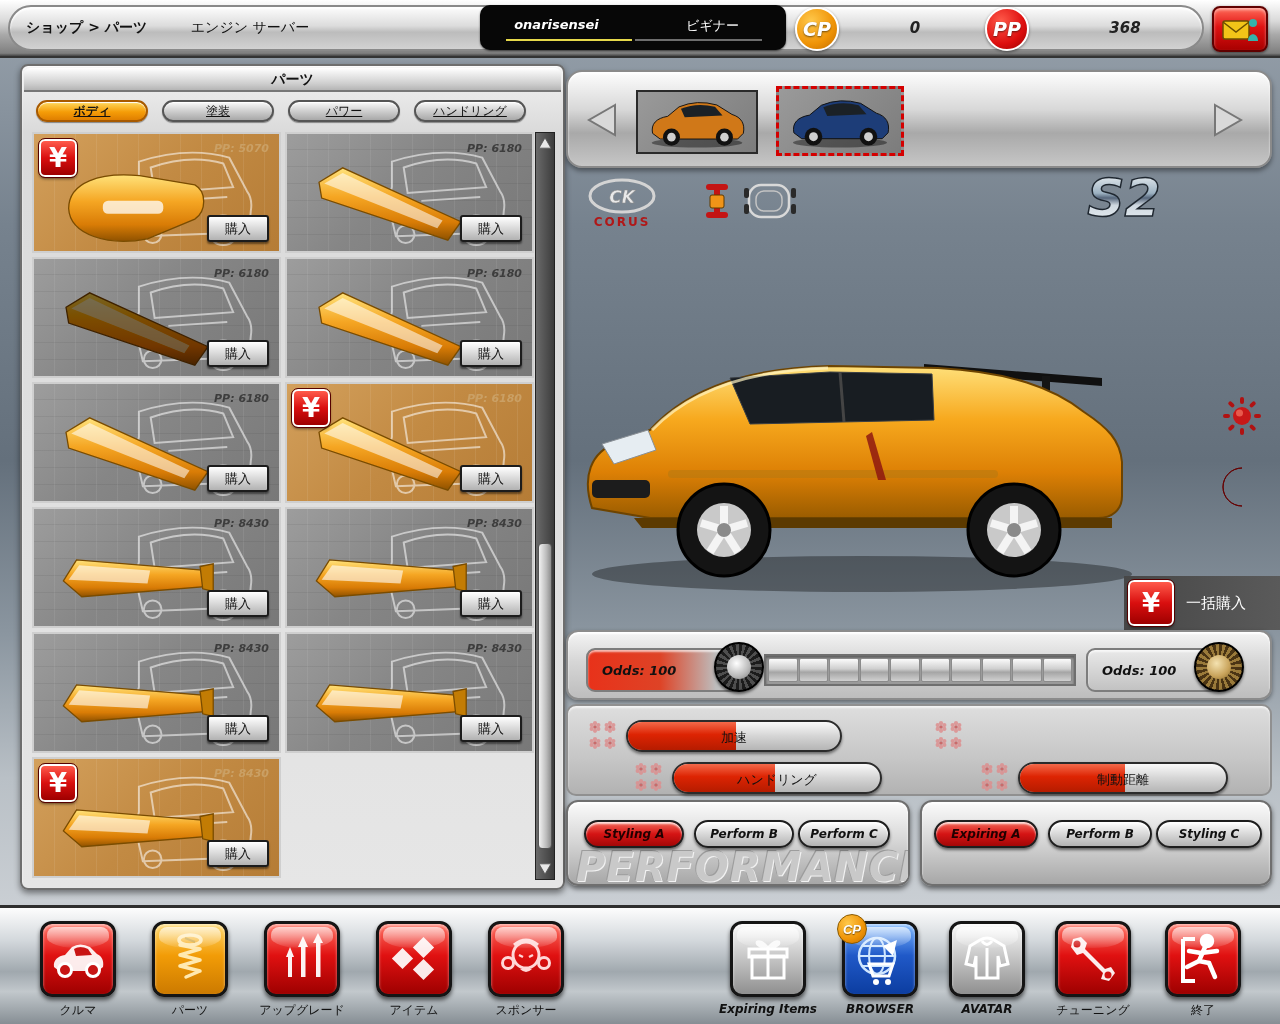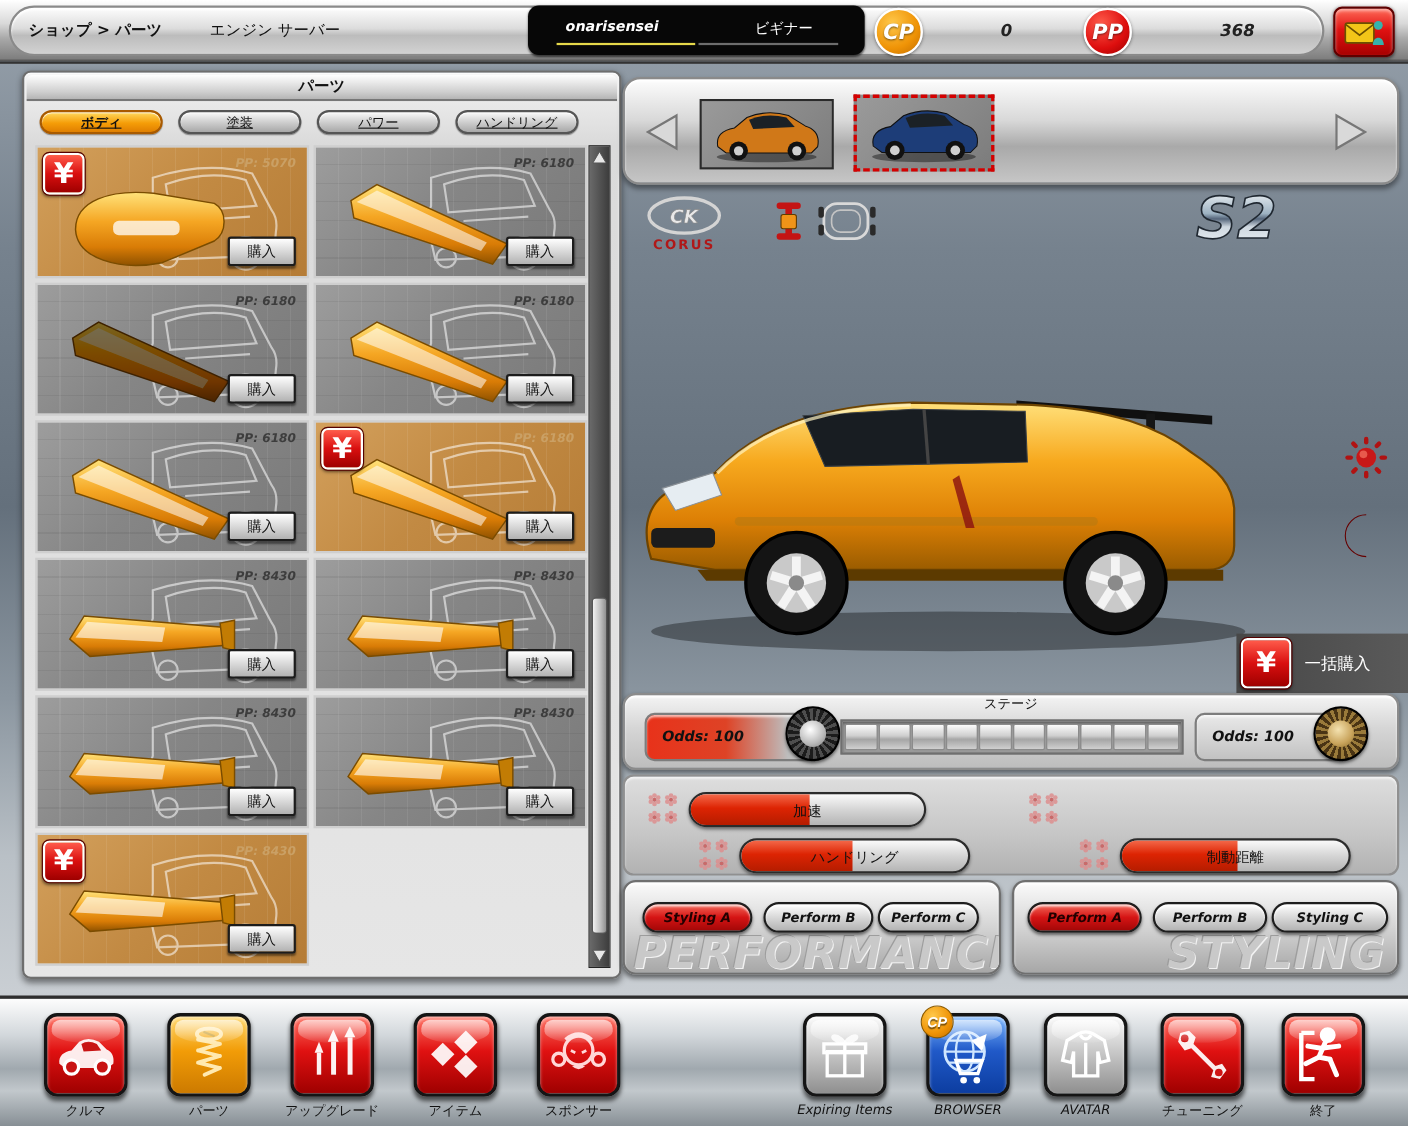--- a/index.html
+++ b/index.html
@@ -136,21 +136,21 @@
   .toolbar { position:absolute; left:0; top:905px; width:1280px; height:119px; border-top:3px solid #2e2e2e;
     background:linear-gradient(180deg,#fdfdfd,#d3d8dc 28%,#a0a8ae 55%,#c2c8cc 72%,#868e94); }
   .tool-btn { position:absolute; top:13px; width:76px; height:76px; border-radius:12px; border:3px solid #151515;
     box-shadow:0 3px 4px #0009, inset 0 2px 3px #ffffff90; display:flex; align-items:center; justify-content:center; }
   .tool-btn::before { content:""; position:absolute; left:4px; right:4px; top:3px; height:30%; border-radius:8px 8px 50% 50%; background:linear-gradient(180deg,#ffffffb0,#ffffff10); }
   .tool-btn.red { background:linear-gradient(180deg,#ff7162,#e01111 45%,#9e0000); }
   .tool-btn.gold { background:linear-gradient(180deg,#ffd76a,#f29c07 45%,#cc7a00); }
   .tool-btn.gray { background:linear-gradient(180deg,#fafafa,#c9c9c9 45%,#8f8f8f); }
   .tool-btn.blue { background:linear-gradient(180deg,#7ab6ff,#2059c8 45%,#0c3da0); }
   .tool-lbl { position:absolute; top:94px; width:120px; text-align:center; font-size:12px; color:#111; }
-  .tool-lbl.en { font-style:italic; font-weight:normal; }
+  .tool-lbl.en { font-style:italic; font-weight:bold; }
   .cp-mini { position:absolute; left:-8px; top:-10px; width:30px; height:30px; border-radius:50%;
     background:radial-gradient(circle at 35% 30%,#ffc84a,#ef9306 60%,#c06c00); border:1px solid #8a5a00;
     color:#fff; font-size:13px; font-weight:bold; font-style:italic; display:flex; align-items:center; justify-content:center; text-shadow:0 1px 1px #0008; }
   .defs-holder { position:absolute; width:0; height:0; }
 </style>
 </head>
 <body>
 
 <svg class="defs-holder" aria-hidden="true">
   <defs>
@@ -489,21 +489,20 @@
       </g>
     <circle cx="442" cy="218" r="7" fill="#8a8a8a"></circle>
   </svg>
 
   <div class="bulkbuy">
     <span class="yen-badge">¥</span>
     <span class="lbl">一括購入</span>
   </div>
 
   <div class="stage">
-    <div class="stage-label">ステージ</div>
     <div class="odds left">
         <span>Odds: 100</span>
       </div>
     <div class="tire t1"></div>
     <div class="seg-wrap">
       <div class="seg"></div>
         <div class="seg"></div>
       <div class="seg"></div>
         <div class="seg"></div>
       <div class="seg"></div>
@@ -590,22 +589,21 @@
     </div>
   </div>
 
   <div class="subpanel perf">
     <div class="watermark">PERFORMANCE</div>
     <button class="pill-btn red" style="left:16px;width:100px">Styling A</button>
     <button class="pill-btn" style="left:126px;width:100px">Perform B</button>
     <button class="pill-btn" style="left:230px;width:92px">Perform C</button>
   </div>
   <div class="subpanel styl">
-    <div class="watermark">STYLING</div>
-    <button class="pill-btn red" style="left:12px;width:104px">Perform A</button>
+    <button class="pill-btn red" style="left:12px;width:104px">Expiring A</button>
     <button class="pill-btn" style="left:126px;width:104px">Perform B</button>
     <button class="pill-btn" style="left:234px;width:106px">Styling C</button>
   </div>
 
   <div class="toolbar">
     <button class="tool-btn red" style="left:40px">
       <svg width="56" height="40" viewBox="0 0 56 40">
         <path d="M4,28 C3,21 8,17 15,16 L22,8 Q30,3 40,8 L47,15 C52,17 54,22 53,28 L48,32 L9,32 Z" fill="#fff" opacity=".92"></path>
         <path d="M24,10 Q30,6 38,10 L42,16 L26,17 Z" fill="#c81414"></path>
         <circle cx="15" cy="31" r="6.5" fill="#c81414" stroke="#fff" stroke-width="3"></circle>

